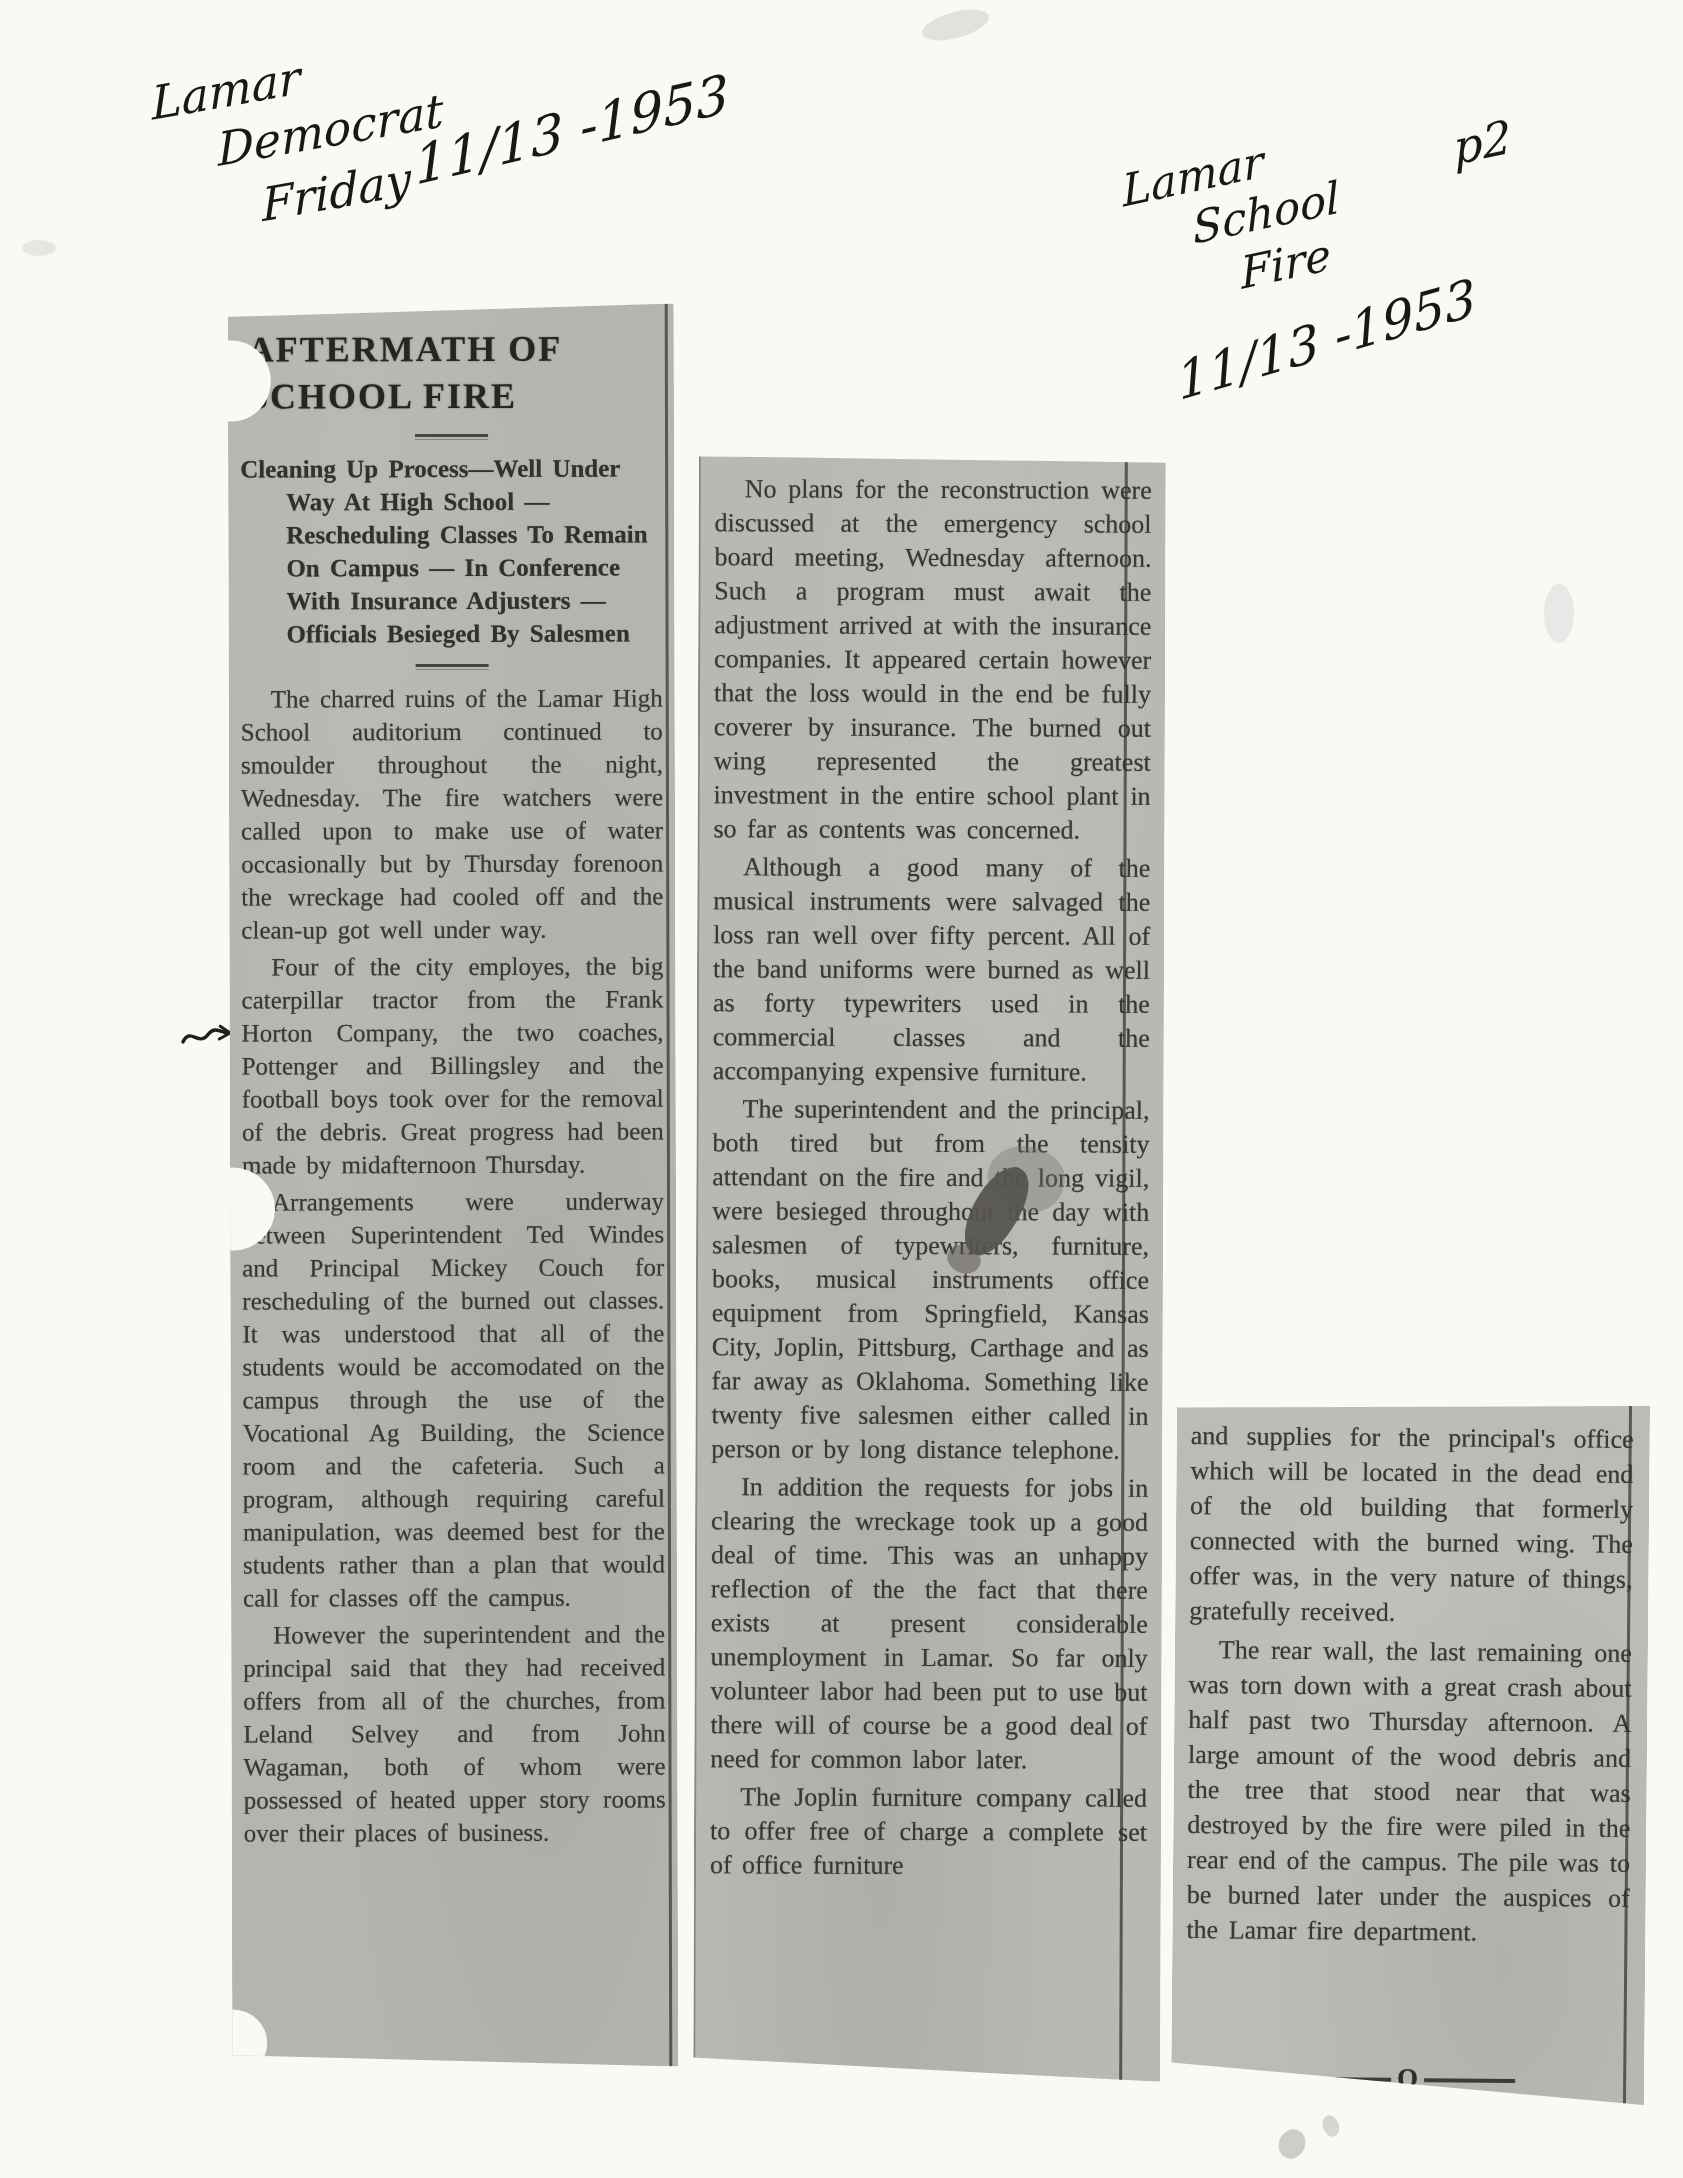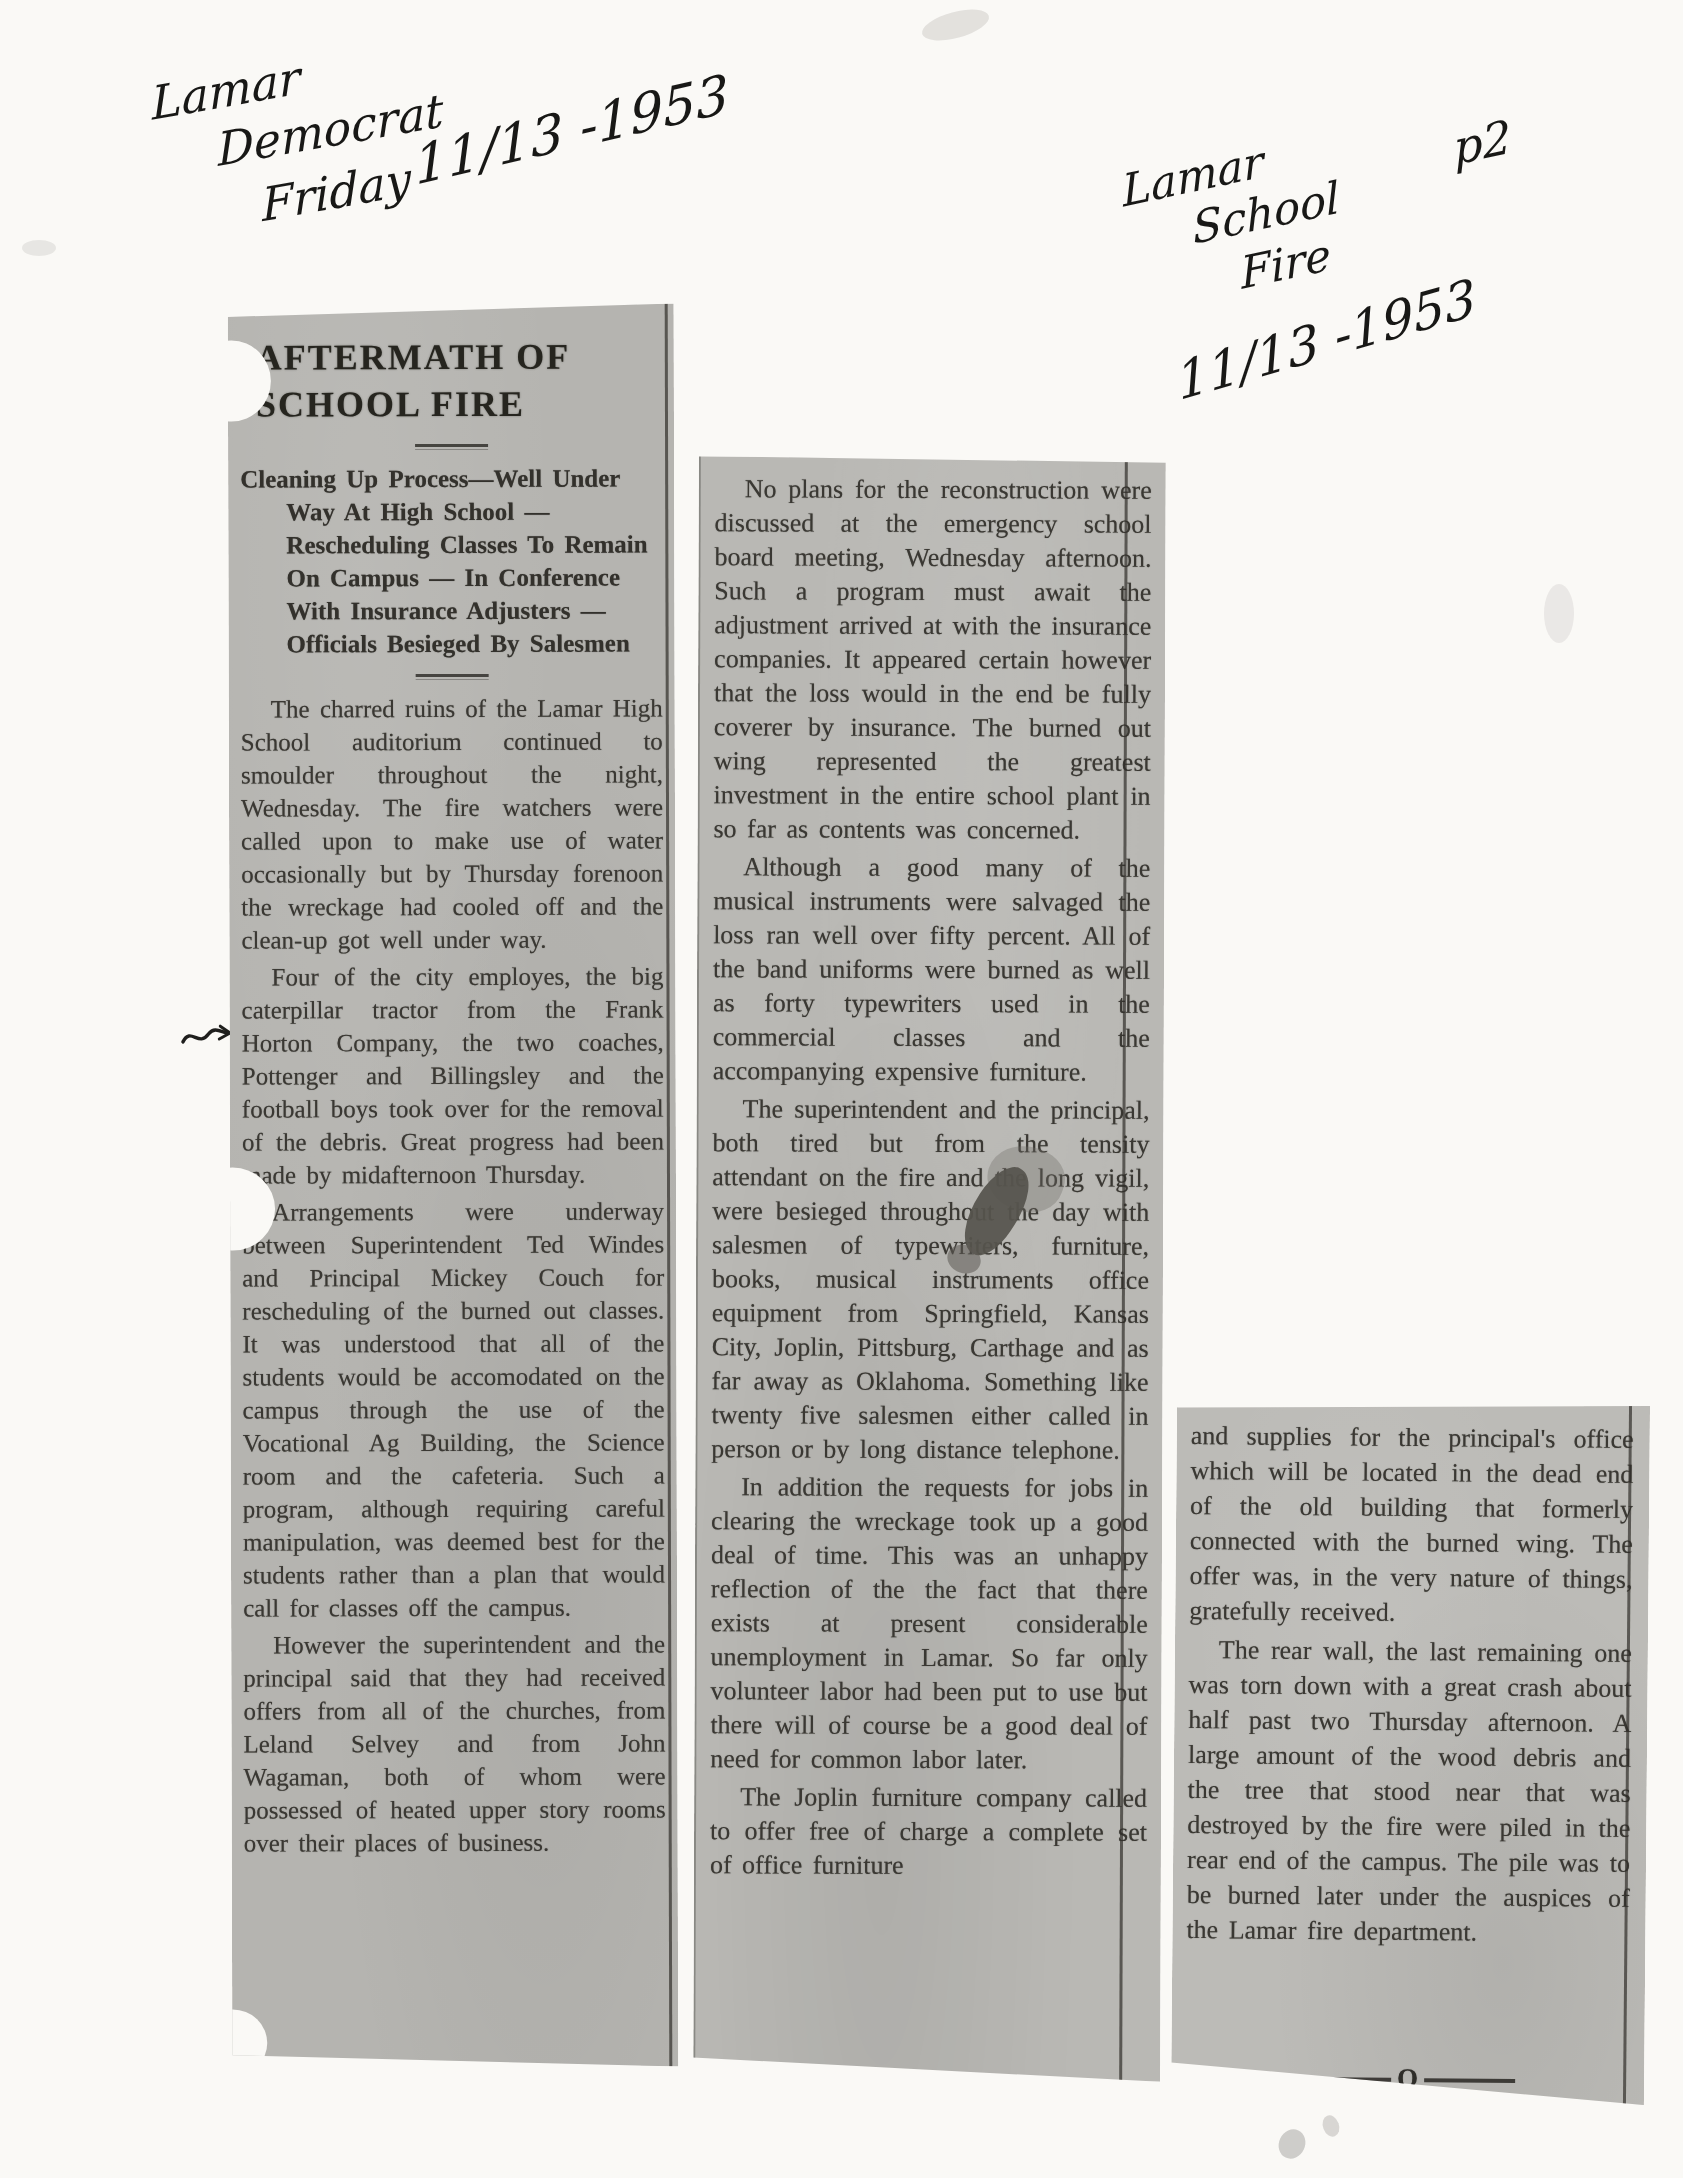--- a/index.html
+++ b/index.html
@@ -65,21 +65,21 @@
                      radial-gradient(ellipse at 70% 80%, rgba(0,0,0,.06), transparent 50%);
     padding:16px 16px 10px 14px;box-sizing:border-box;
     transform:rotate(0.5deg);
     clip-path:polygon(0 0.8%, 100% 0, 100% 100%, 0 94.5%);
   }
   .col-rule{position:absolute;top:0;bottom:0;width:3px;background:rgba(48,46,42,.7);}
   .clip-left  .col-rule{right:6px;}
   .clip-mid   .col-rule{right:38px;}
   .clip-right .col-rule{right:18px;}
 
-  .headline{margin:16px;font-size:36px;font-weight:bold;letter-spacing:2px;
+  .headline{margin:8px;font-size:36px;font-weight:bold;letter-spacing:2px;
     line-height:1.3;color:#26251f;text-shadow:0 0 2px rgba(38,37,31,.45);}
   .headline .h-l1{display:block;text-align:left;}
   .headline .h-l2{display:block;text-align:left;padding-right:2px;}
   .rule{width:73px;height:2px;margin:14px auto 12px auto;
     border-top:3px solid rgba(42,40,36,.8);border-bottom:1px solid rgba(42,40,36,.35);}
   .subhead{margin:0;font-size:25px;font-weight:bold;line-height:33px;
     padding-left:46px;text-indent:-46px;word-spacing:4px;color:#33312c;}
   .body-text p{margin:0 0 4px 0;font-size:25px;line-height:33px;text-align:justify;
     text-indent:30px;word-spacing:4px;}
   .clip-mid .body-text p{font-size:26px;line-height:34px;}

